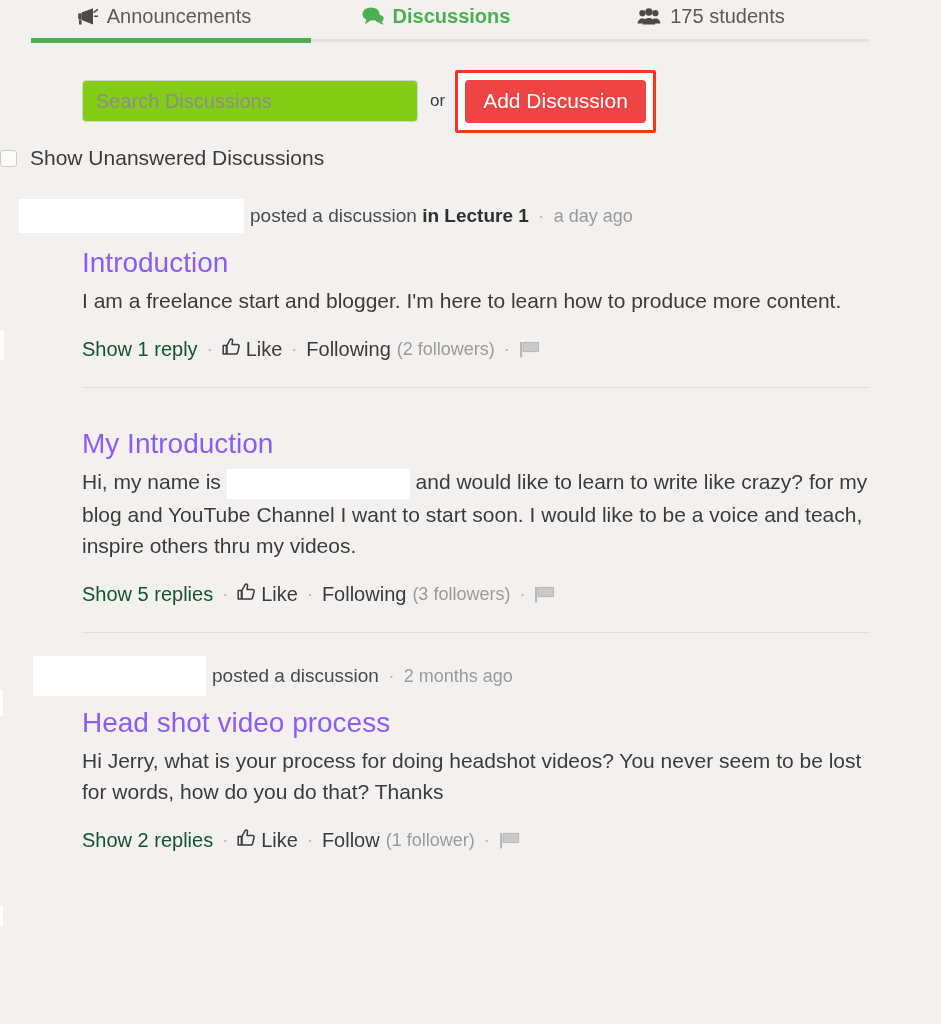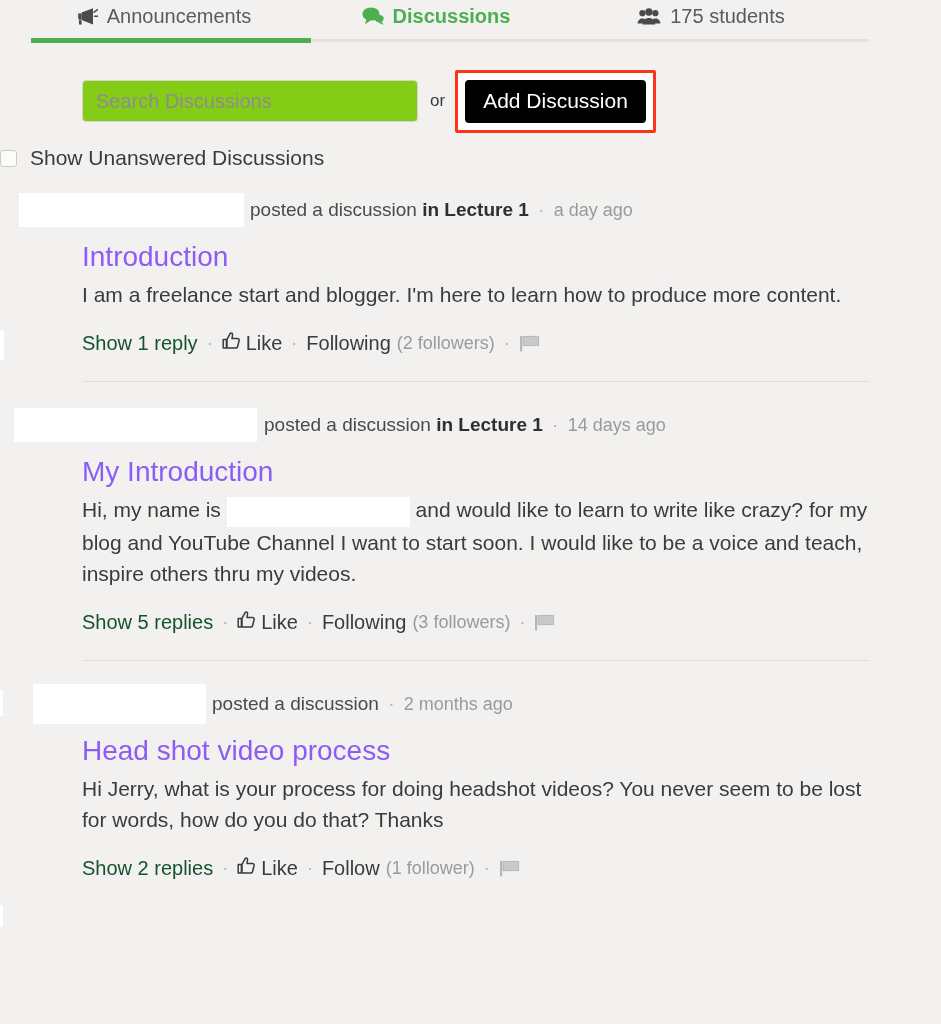--- a/index.html
+++ b/index.html
@@ -109,21 +109,21 @@
   .addbtn-wrap {
     position: relative;
     padding: 7px;
     border: 3px solid #f9361b;
     background: #ffffff;
     border-radius: 2px;
   }
   .add-btn {
     display: block;
     border: none;
-    background: #000000;
+    background: #ef4444;
     color: #ffffff;
     font-family: "Liberation Sans", sans-serif;
     font-size: 21px;
     padding: 9px 18px 10px 18px;
     border-radius: 4px;
     cursor: pointer;
     white-space: nowrap;
   }
 
   
@@ -147,21 +147,21 @@
     margin: 0;
   }
   .checkrow label {
     font-size: 21px;
     color: #3b3b3b;
     cursor: pointer;
   }
 
   
   .list {
-    margin-top: 23px;
+    margin-top: 29px;
   }
   .post {
     position: relative;
     padding-left: 82px;
     padding-right: 70px;
   }
   .post-head {
     display: flex;
     align-items: center;
     font-size: 19px;
@@ -357,29 +357,20 @@
           <path d="M4.0 2.4 L19.6 2.4 L19.6 11.6 L4.0 11.6 Z" fill="none" stroke="#b7b7b7" stroke-width="1"></path>
         </svg>
       </span>
     </div>
   </div>
 
   <div class="divider"></div>
   <div class="post-gap"></div>
 
   <div class="post">
-    <div class="post-head">
-      <span class="redact" style="width:243px;height:34px;margin-left:-68px;margin-right:7px;"></span>
-      <span class="meta">
-        <span>posted a discussion</span>
-        <b>in Lecture 1</b>
-        <span class="dot">·</span>
-        <span class="time">14 days ago</span>
-      </span>
-    </div>
     <h2 class="post-title">My Introduction</h2>
     <p class="post-body">
       <span>Hi, my name is </span><span class="inline-redact" style="width:183px;height:30px;"></span><span> and would like to learn to write like crazy? for my blog and YouTube Channel I want to start soon. I would like to be a voice and teach, inspire others thru my videos.</span>
     </p>
     <div class="actions">
       <span class="act-link">Show 5 replies</span>
       <span class="sep">·</span>
       <span class="act-like">
         <span>
           <svg width="19" height="18" viewBox="0 0 19 18">

